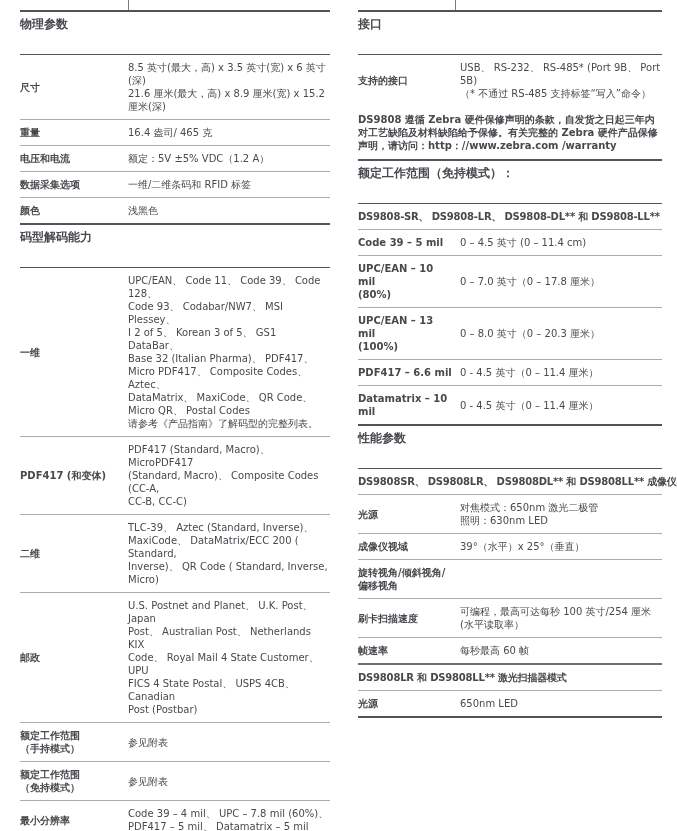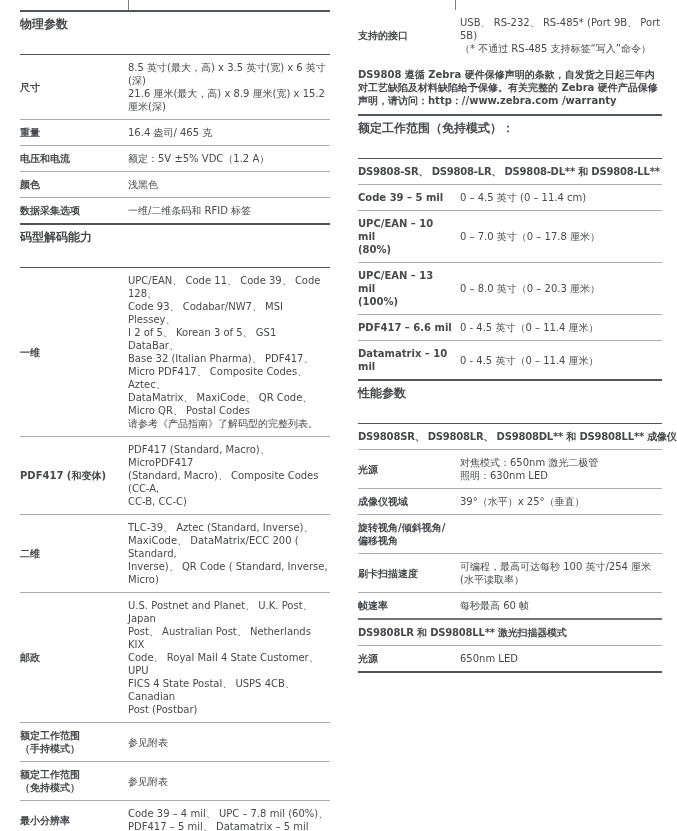--- a/index.html
+++ b/index.html
@@ -53,26 +53,26 @@
       </div>
       <div class="trow row">
         <div class="lbl">重量</div>
         <div class="val">16.4 盎司/ 465 克</div>
       </div>
       <div class="trow row">
         <div class="lbl">电压和电流</div>
         <div class="val">额定：5V ±5% VDC（1.2 A）</div>
       </div>
       <div class="trow row">
+        <div class="lbl">数据采集选项</div>
+        <div class="val">一维/二维条码和 RFID 标签</div>
+      </div>
+      <div class="trow row">
         <div class="lbl">颜色</div>
         <div class="val">浅黑色</div>
-      </div>
-      <div class="trow row">
-        <div class="lbl">数据采集选项</div>
-        <div class="val">一维/二维条码和 RFID 标签</div>
       </div>
     </div>
 
     <div class="sec">
       <div class="sec-title">码型解码能力</div>
       <div class="trow row">
         <div class="lbl">一维</div>
         <div class="val">UPC/EAN、 Code 11、 Code 39、 Code 128、
 Code 93、 Codabar/NW7、 MSI Plessey、
 I 2 of 5、 Korean 3 of 5、 GS1 DataBar、
@@ -123,20 +123,21 @@
     <div class="sec sec-end">
       <div class="sec-title">成像参数</div>
 
     </div>
   </div>
 
   <div class="col col-right">
     <div class="stub"></div>
 
     <div class="sec">
+      <div class="sec-title">接口</div>
       <div class="trow row">
         <div class="lbl">支持的接口</div>
         <div class="val">USB、 RS-232、 RS-485* (Port 9B、 Port 5B)
 （* 不通过 RS-485 支持标签“写入”命令）</div>
       </div>
     </div>
 
     <div class="sec">
       <div class="trow textblock">DS9808 遵循 Zebra 硬件保修声明的条款，自发货之日起三年内对工艺缺陷及材料缺陷给予保修。有关完整的 Zebra 硬件产品保修声明，请访问：http：//www.zebra.com /warranty</div>
     </div>

